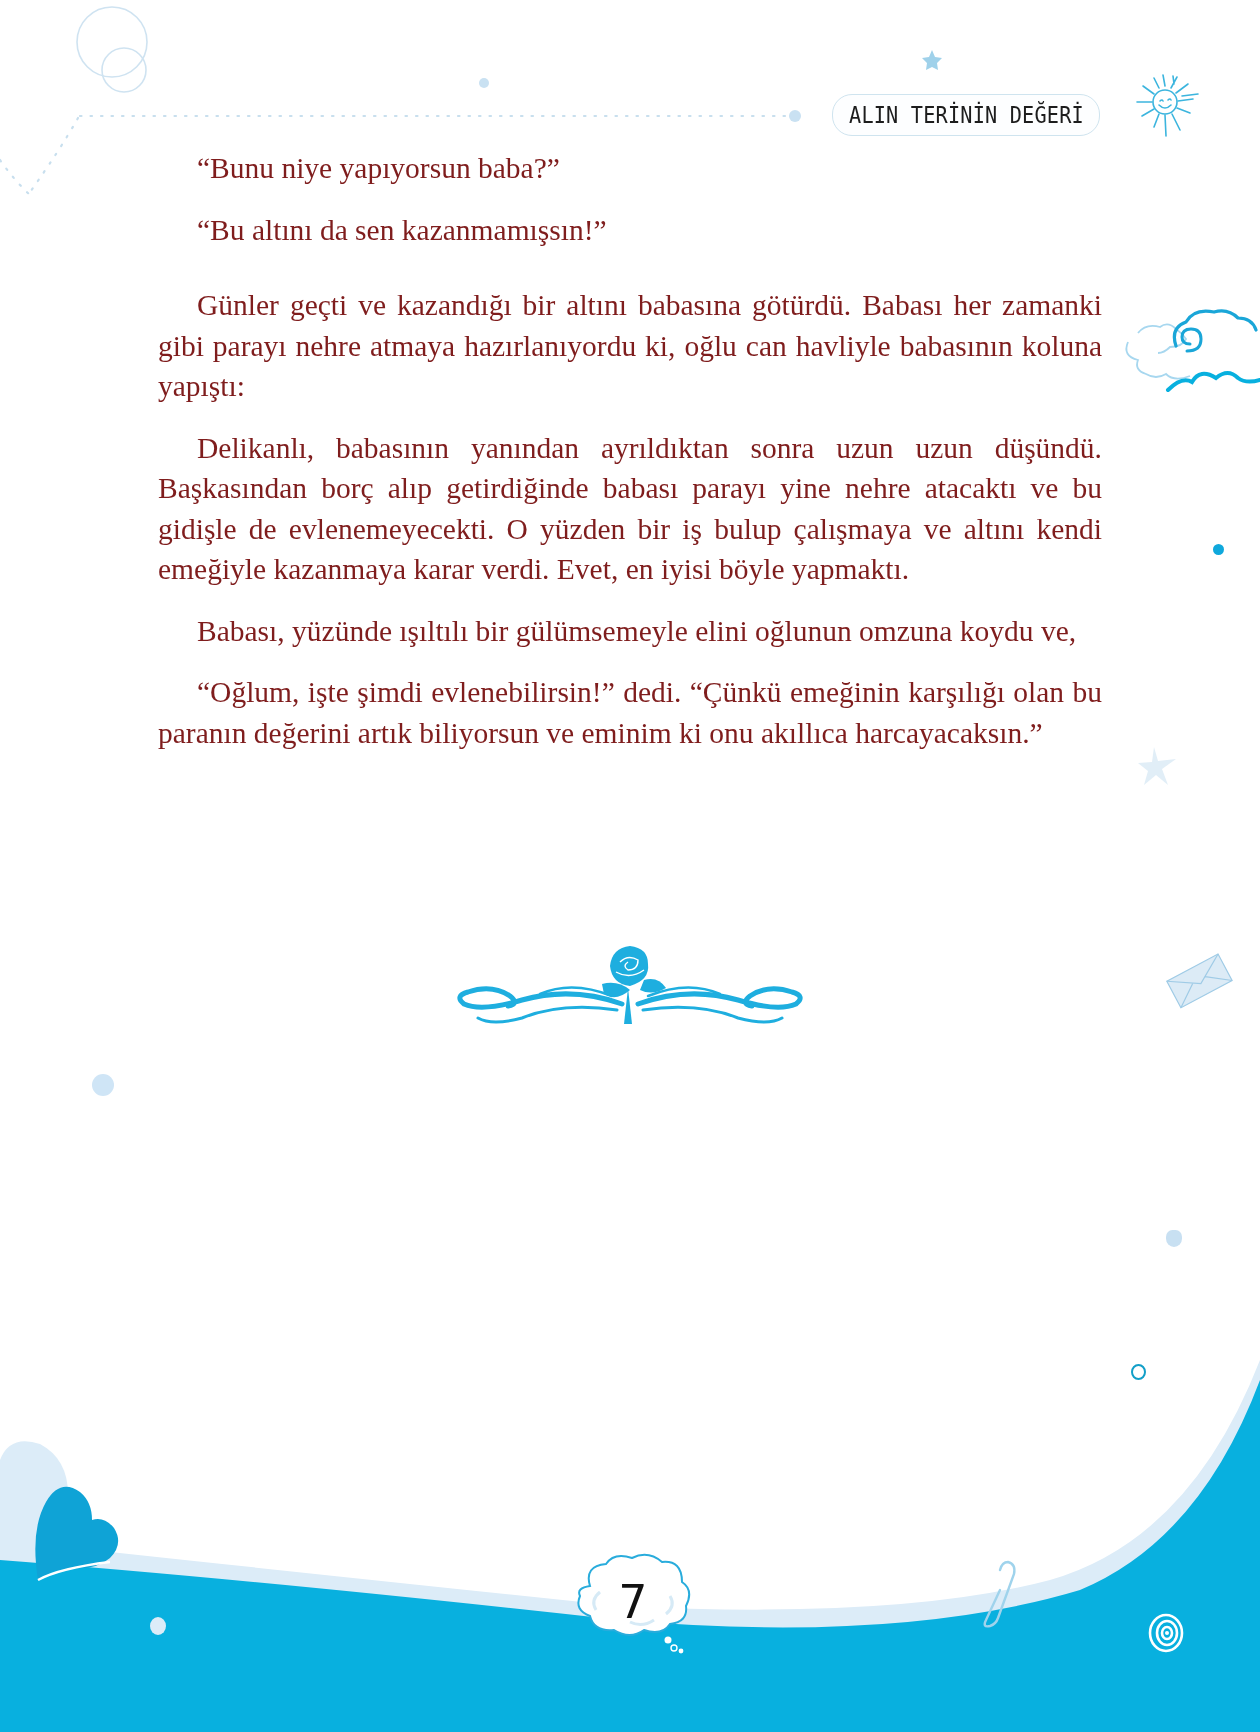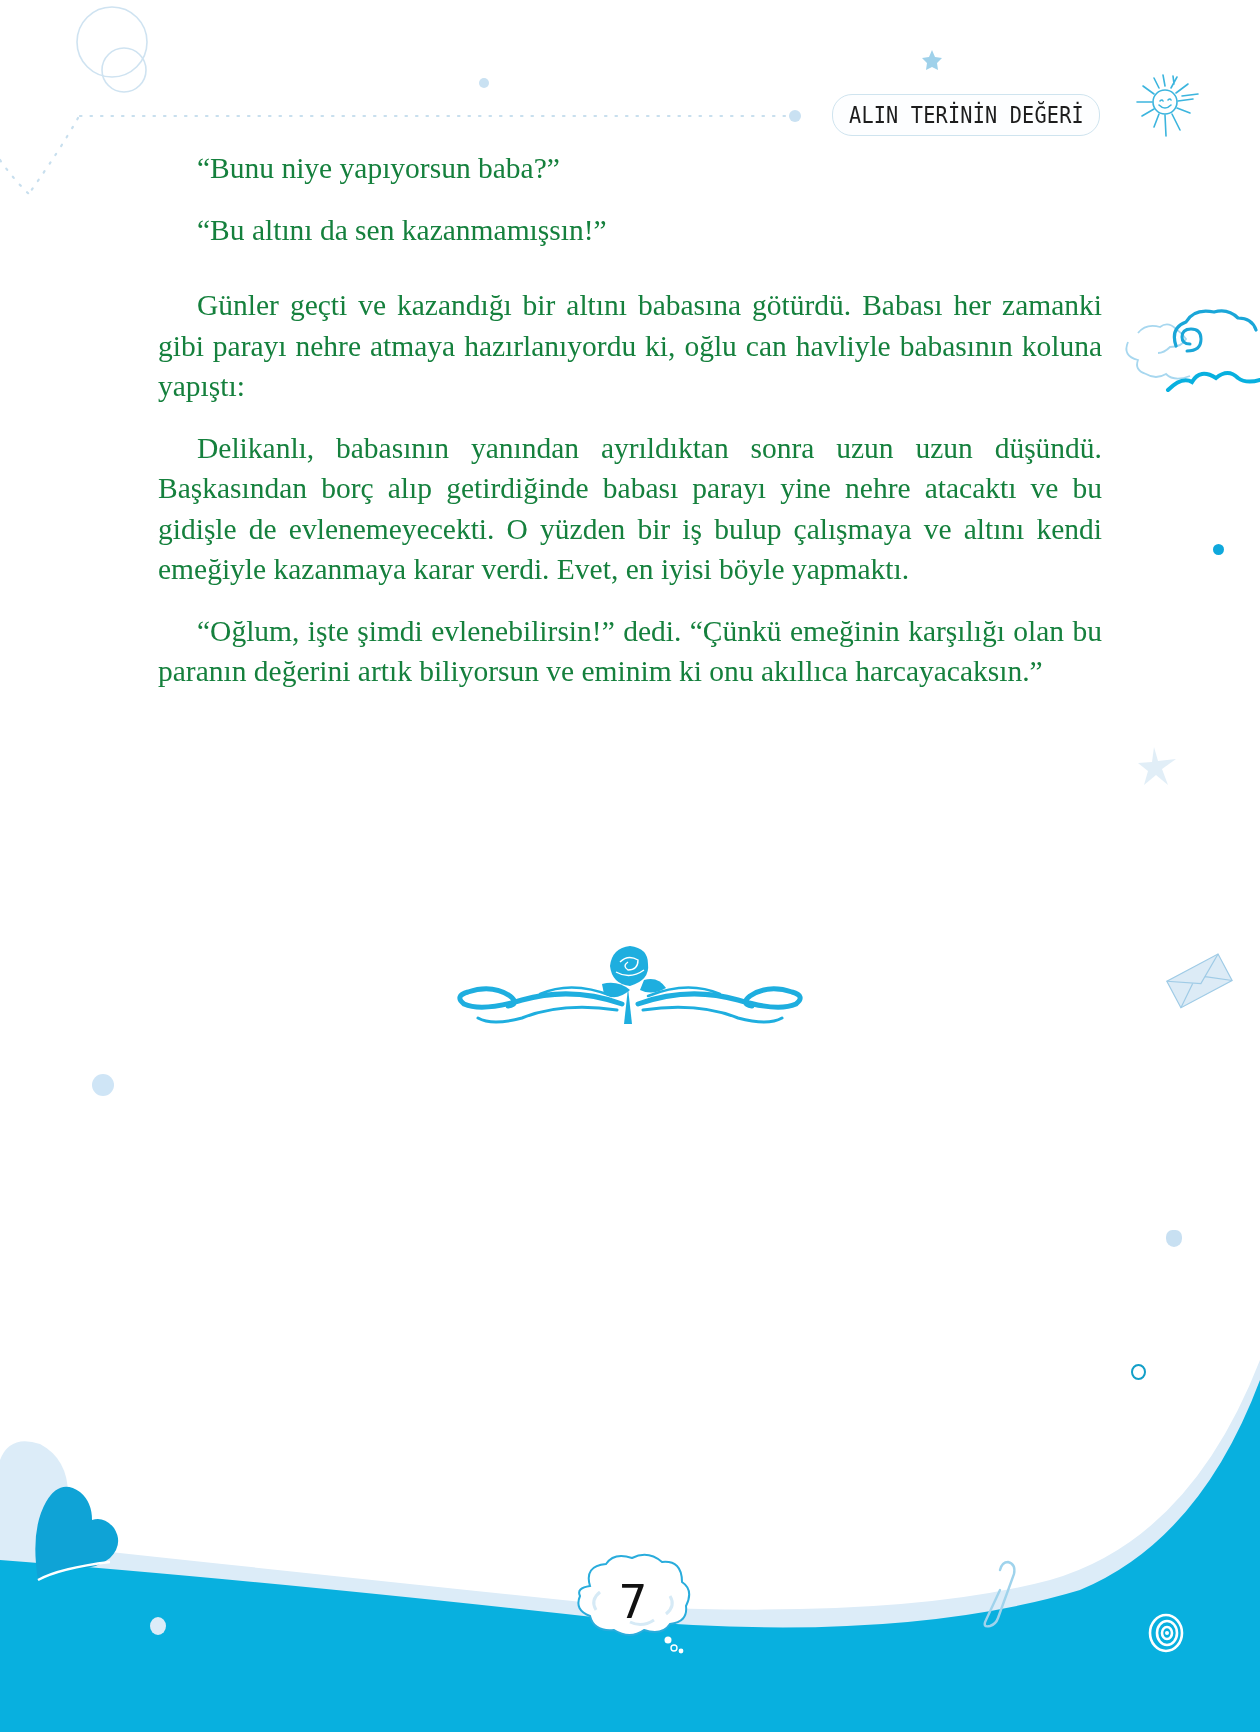--- a/index.html
+++ b/index.html
@@ -22,21 +22,21 @@
   .header-title {
     font-family: "DejaVu Sans Mono", "Liberation Mono", monospace;
     font-size: 23px; letter-spacing: 0.2px; color: #1d1d1d;
     transform: scaleX(0.88); white-space: nowrap;
   }
 
   
   .text-block {
     position: absolute; left: 158px; width: 944px;
     font-family: "Liberation Serif", "DejaVu Serif", serif;
-    font-size: 29.5px; line-height: 40.5px; color: #15803d;
+    font-size: 29.5px; line-height: 40.5px; color: #7f1d1d;
     text-align: justify; text-align-last: left;
   }
   .para { margin: 0; text-indent: 39px; }
 
   
   .page-number {
     position: absolute; left: 578px; top: 1572px; width: 110px; height: 60px;
     display: flex; align-items: center; justify-content: center;
     font-family: "DejaVu Sans", "Liberation Sans", sans-serif;
     font-size: 46px; color: #111; font-weight: 400;
@@ -95,20 +95,21 @@
 
 <div class="abs" style="left:1166px;top:1230px;width:16px;height:17px;border-radius:40% 40% 50% 50%;background:#c8e0f2"></div>
 
 <div class="abs" style="left:1131px;top:1364px;width:15px;height:16px;border-radius:50%;border:2px solid #129fc8;box-sizing:border-box"></div>
 
 <div class="text-block" style="top:148px;">
   <p class="para" style="margin-bottom:21px;">“Bunu niye yapıyorsun baba?”</p>
   <p class="para" style="margin-bottom:35px;">“Bu altını da sen kazanmamışsın!”</p>
   <p class="para" style="margin-bottom:21px;">Günler geçti ve kazandığı bir altını babasına götürdü. Babası her zamanki gibi parayı nehre atmaya hazırlanıyordu ki, oğlu can havliyle babasının koluna yapıştı:</p>
   <p class="para" style="margin-bottom:21px;">Delikanlı, babasının yanından ayrıldıktan sonra uzun uzun düşündü. Başkasından borç alıp getirdiğinde babası parayı yine nehre atacaktı ve bu gidişle de evlenemeyecekti. O yüzden bir iş bulup çalışmaya ve altını kendi emeğiyle kazanmaya karar verdi. Evet, en iyisi böyle yapmaktı.</p>
+  <p class="para" style="margin-bottom:21px;">Babası, yüzünde ışıltılı bir gülümsemeyle elini oğlunun omzuna koydu ve,</p>
   <p class="para">“Oğlum, işte şimdi evlenebilirsin!” dedi. “Çünkü emeğinin karşılığı olan bu paranın değerini artık biliyorsun ve eminim ki onu akıllıca harcayacaksın.”</p>
 </div>
 
 <svg class="abs" style="left:452px;top:944px" width="356" height="92" viewBox="0 0 356 92">
   <g fill="none" stroke="#1eaedf" stroke-linecap="round">
 
     <path d="M170 60 Q120 42 70 56 Q30 68 12 60 Q2 52 16 48 Q40 40 58 52 Q68 60 56 62" stroke-width="5"></path>
     <path d="M165 66 Q110 58 70 74 Q40 82 26 74" stroke-width="3"></path>
     <path d="M160 52 Q120 36 88 50" stroke-width="2.5"></path>
 

